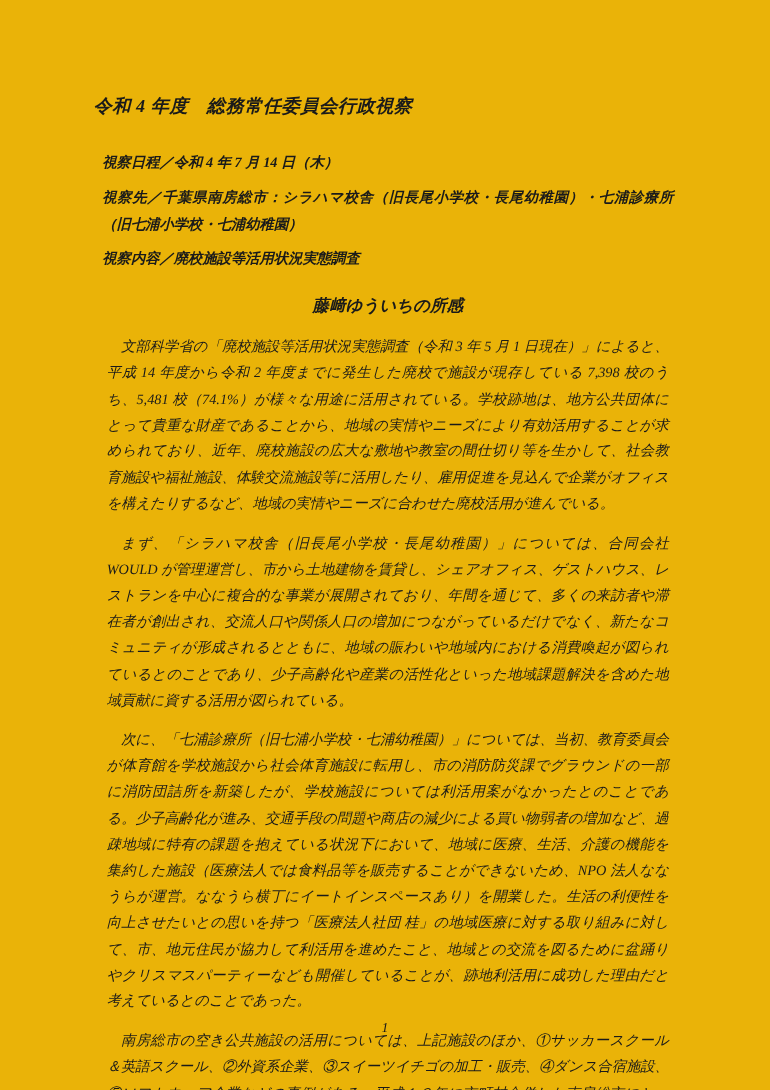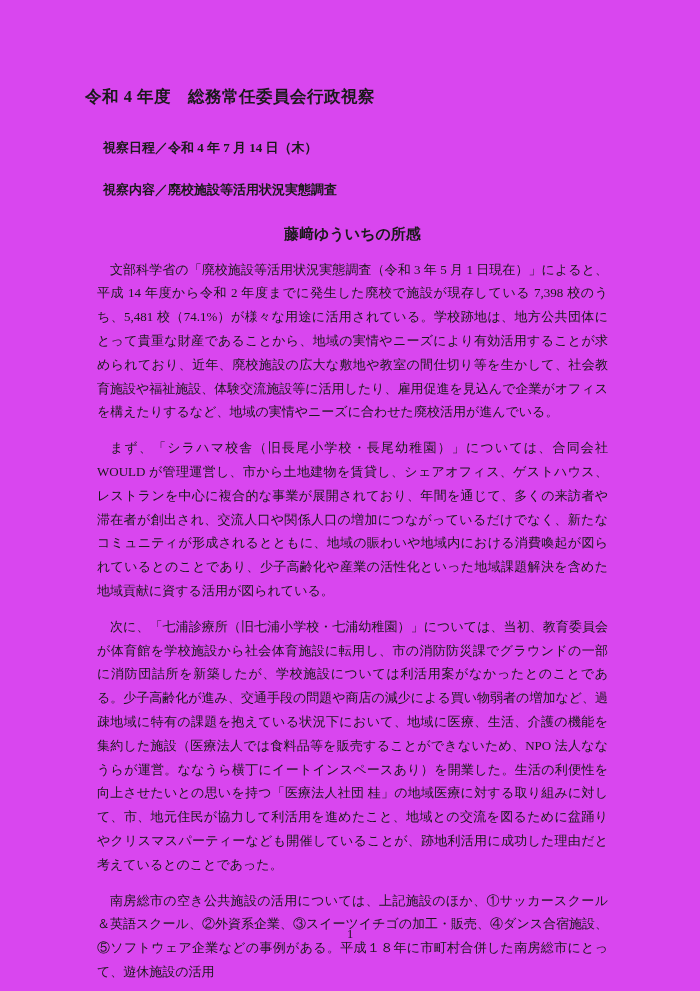--- a/index.html
+++ b/index.html
@@ -5,38 +5,39 @@
   html, body {
     margin: 0;
     padding: 0;
     background: #ffffff;
   }
   .page {
     position: relative;
     width: 700px;
     height: 991px;
     box-sizing: border-box;
-    background: #d946ef;
+    background: #eab308;
     color: #1a1a1a;
     padding: 85px 80px 0 85px;
     font-family: "Liberation Serif", "DejaVu Serif", serif;
     overflow: hidden;
+    font-style: italic;
   }
   .doc-title {
     margin: 0 0 27px 0;
     font-size: 16.5px;
     font-weight: bold;
     line-height: 24px;
     letter-spacing: 0.5px;
   }
   .meta-block {
     margin: 0 0 20px 0;
   }
   .meta-block p {
-    margin: 18px;
+    margin: 8px;
     font-size: 13px;
     font-weight: bold;
     line-height: 23.8px;
     text-align: justify;
     text-justify: inter-ideograph;
   }
   .section-heading {
     margin: 20px 0 0 0;
     font-size: 15px;
     font-weight: bold;
@@ -64,20 +65,21 @@
 </style>
 </head>
 <body>
 
 <div class="page">
 
   <h1 class="doc-title">令和 4 年度　総務常任委員会行政視察</h1>
 
   <div class="meta-block">
     <p>視察日程／令和 4 年 7 月 14 日（木）</p>
+    <p>視察先／千葉県南房総市：シラハマ校舎（旧長尾小学校・長尾幼稚園）・七浦診療所（旧七浦小学校・七浦幼稚園）</p>
     <p>視察内容／廃校施設等活用状況実態調査</p>
   </div>
 
   <h2 class="section-heading">藤﨑ゆういちの所感</h2>
 
   <div class="doc-body">
     <p class="para">文部科学省の「廃校施設等活用状況実態調査（令和 3 年 5 月 1 日現在）」によると、平成 14 年度から令和 2 年度までに発生した廃校で施設が現存している 7,398 校のうち、5,481 校（74.1%）が様々な用途に活用されている。学校跡地は、地方公共団体にとって貴重な財産であることから、地域の実情やニーズにより有効活用することが求められており、近年、廃校施設の広大な敷地や教室の間仕切り等を生かして、社会教育施設や福祉施設、体験交流施設等に活用したり、雇用促進を見込んで企業がオフィスを構えたりするなど、地域の実情やニーズに合わせた廃校活用が進んでいる。</p>
     <p class="para">まず、「シラハマ校舎（旧長尾小学校・長尾幼稚園）」については、合同会社 WOULD が管理運営し、市から土地建物を賃貸し、シェアオフィス、ゲストハウス、レストランを中心に複合的な事業が展開されており、年間を通じて、多くの来訪者や滞在者が創出され、交流人口や関係人口の増加につながっているだけでなく、新たなコミュニティが形成されるとともに、地域の賑わいや地域内における消費喚起が図られているとのことであり、少子高齢化や産業の活性化といった地域課題解決を含めた地域貢献に資する活用が図られている。</p>
     <p class="para">次に、「七浦診療所（旧七浦小学校・七浦幼稚園）」については、当初、教育委員会が体育館を学校施設から社会体育施設に転用し、市の消防防災課でグラウンドの一部に消防団詰所を新築したが、学校施設については利活用案がなかったとのことである。少子高齢化が進み、交通手段の問題や商店の減少による買い物弱者の増加など、過疎地域に特有の課題を抱えている状況下において、地域に医療、生活、介護の機能を集約した施設（医療法人では食料品等を販売することができないため、NPO 法人ななうらが運営。ななうら横丁にイートインスペースあり）を開業した。生活の利便性を向上させたいとの思いを持つ「医療法人社団 桂」の地域医療に対する取り組みに対して、市、地元住民が協力して利活用を進めたこと、地域との交流を図るために盆踊りやクリスマスパーティーなども開催していることが、跡地利活用に成功した理由だと考えているとのことであった。</p>
     <p class="para">南房総市の空き公共施設の活用については、上記施設のほか、①サッカースクール＆英語スクール、②外資系企業、③スイーツイチゴの加工・販売、④ダンス合宿施設、⑤ソフトウェア企業などの事例がある。平成１８年に市町村合併した南房総市にとって、遊休施設の活用</p>

